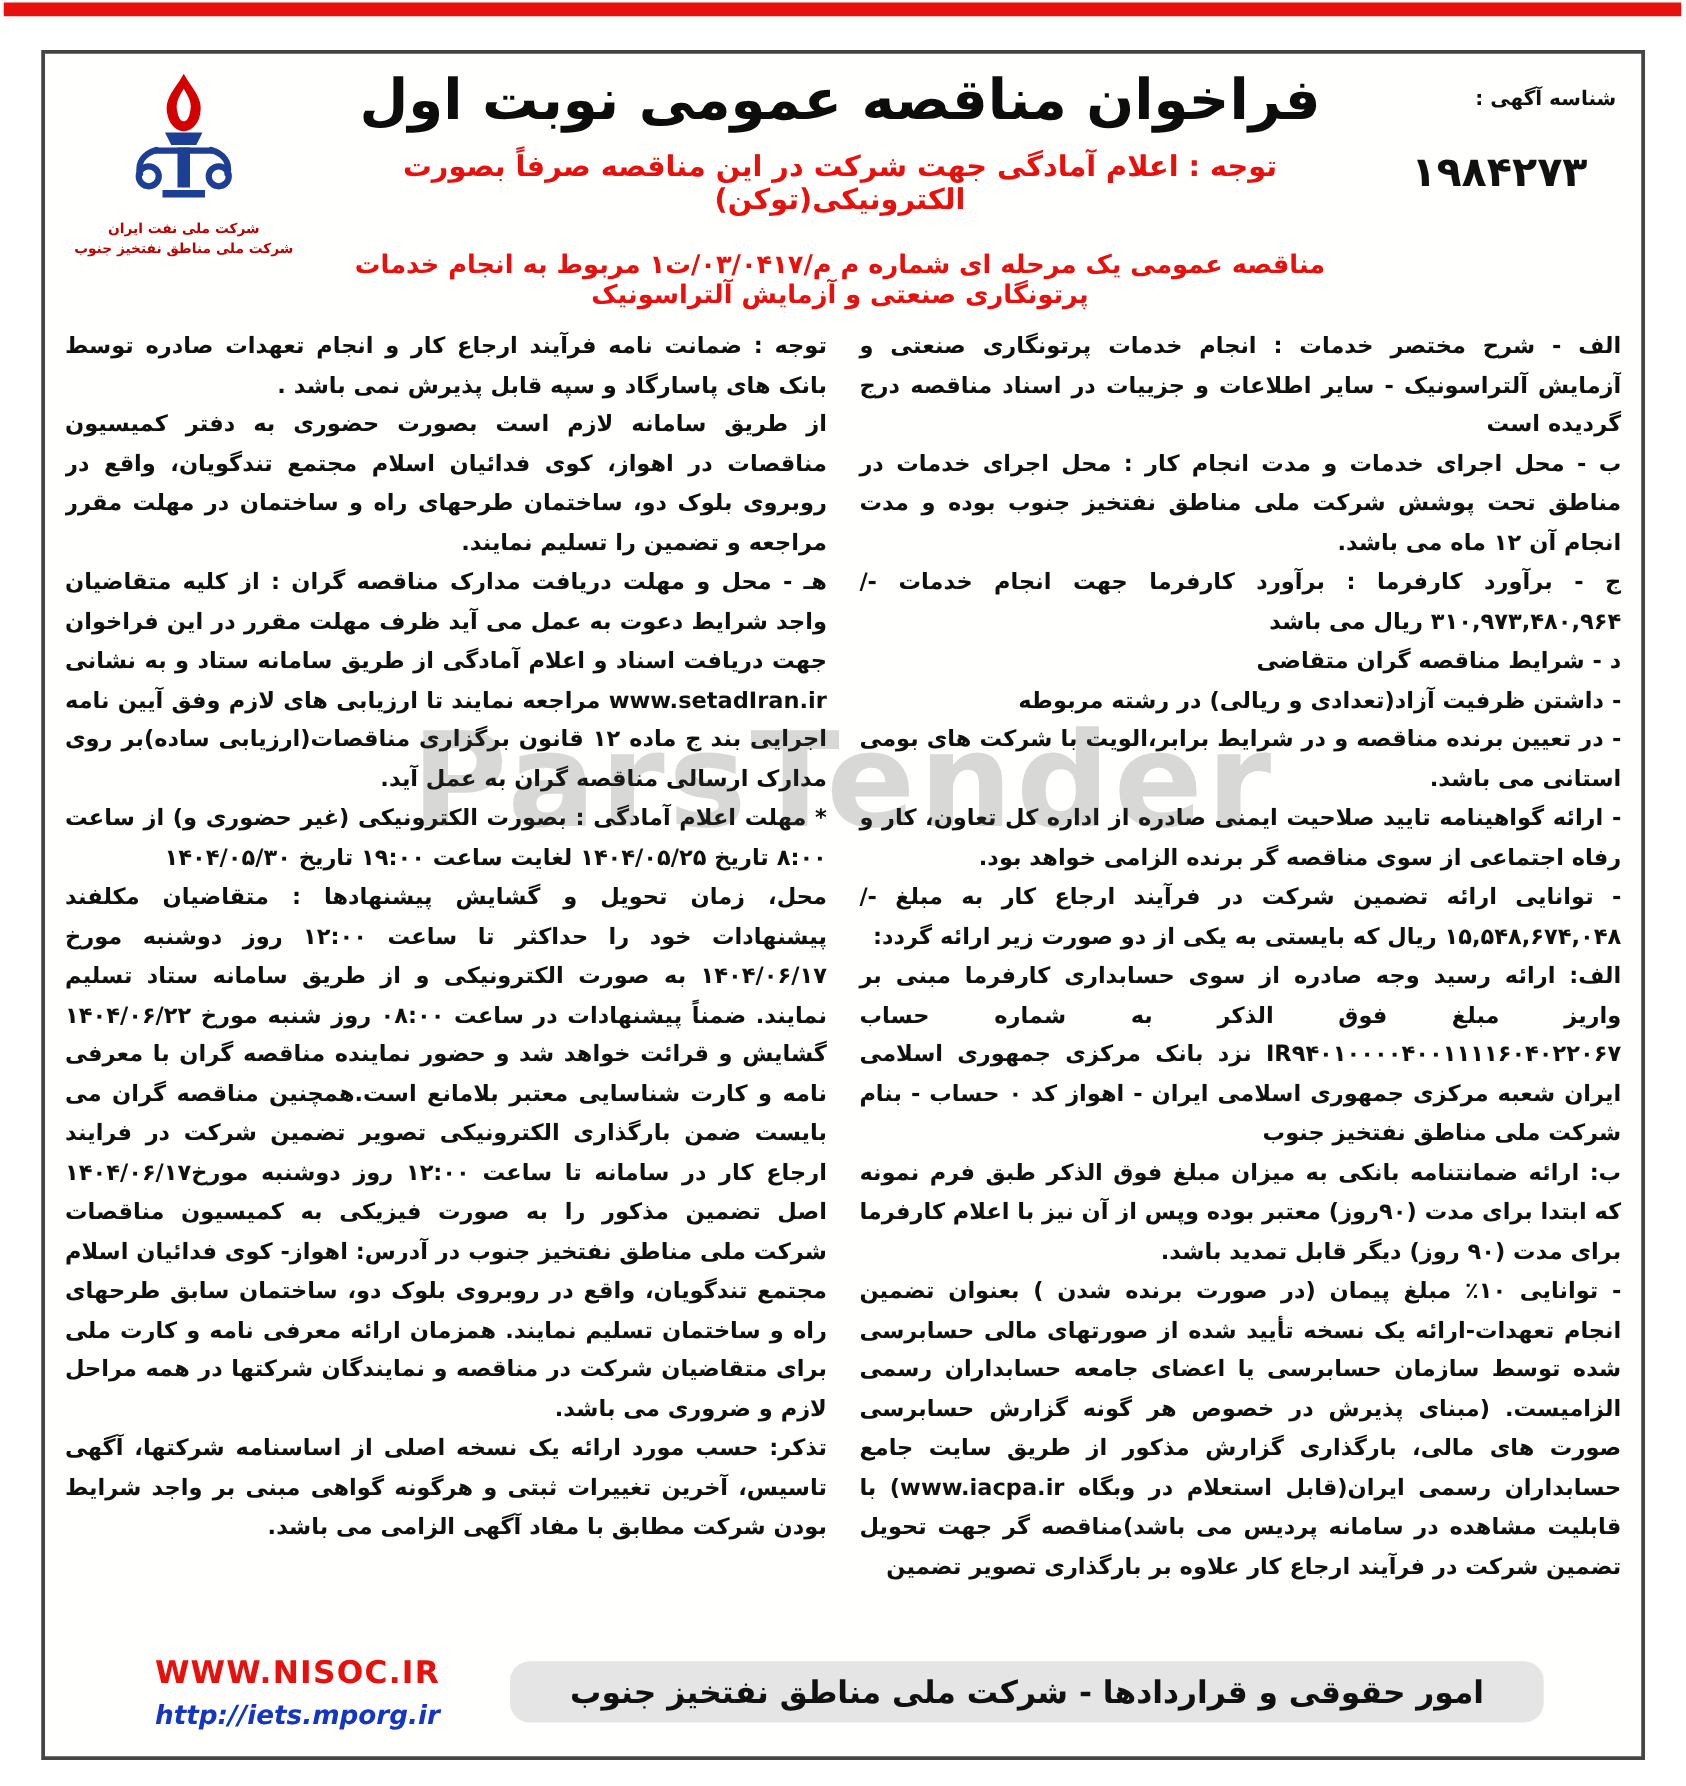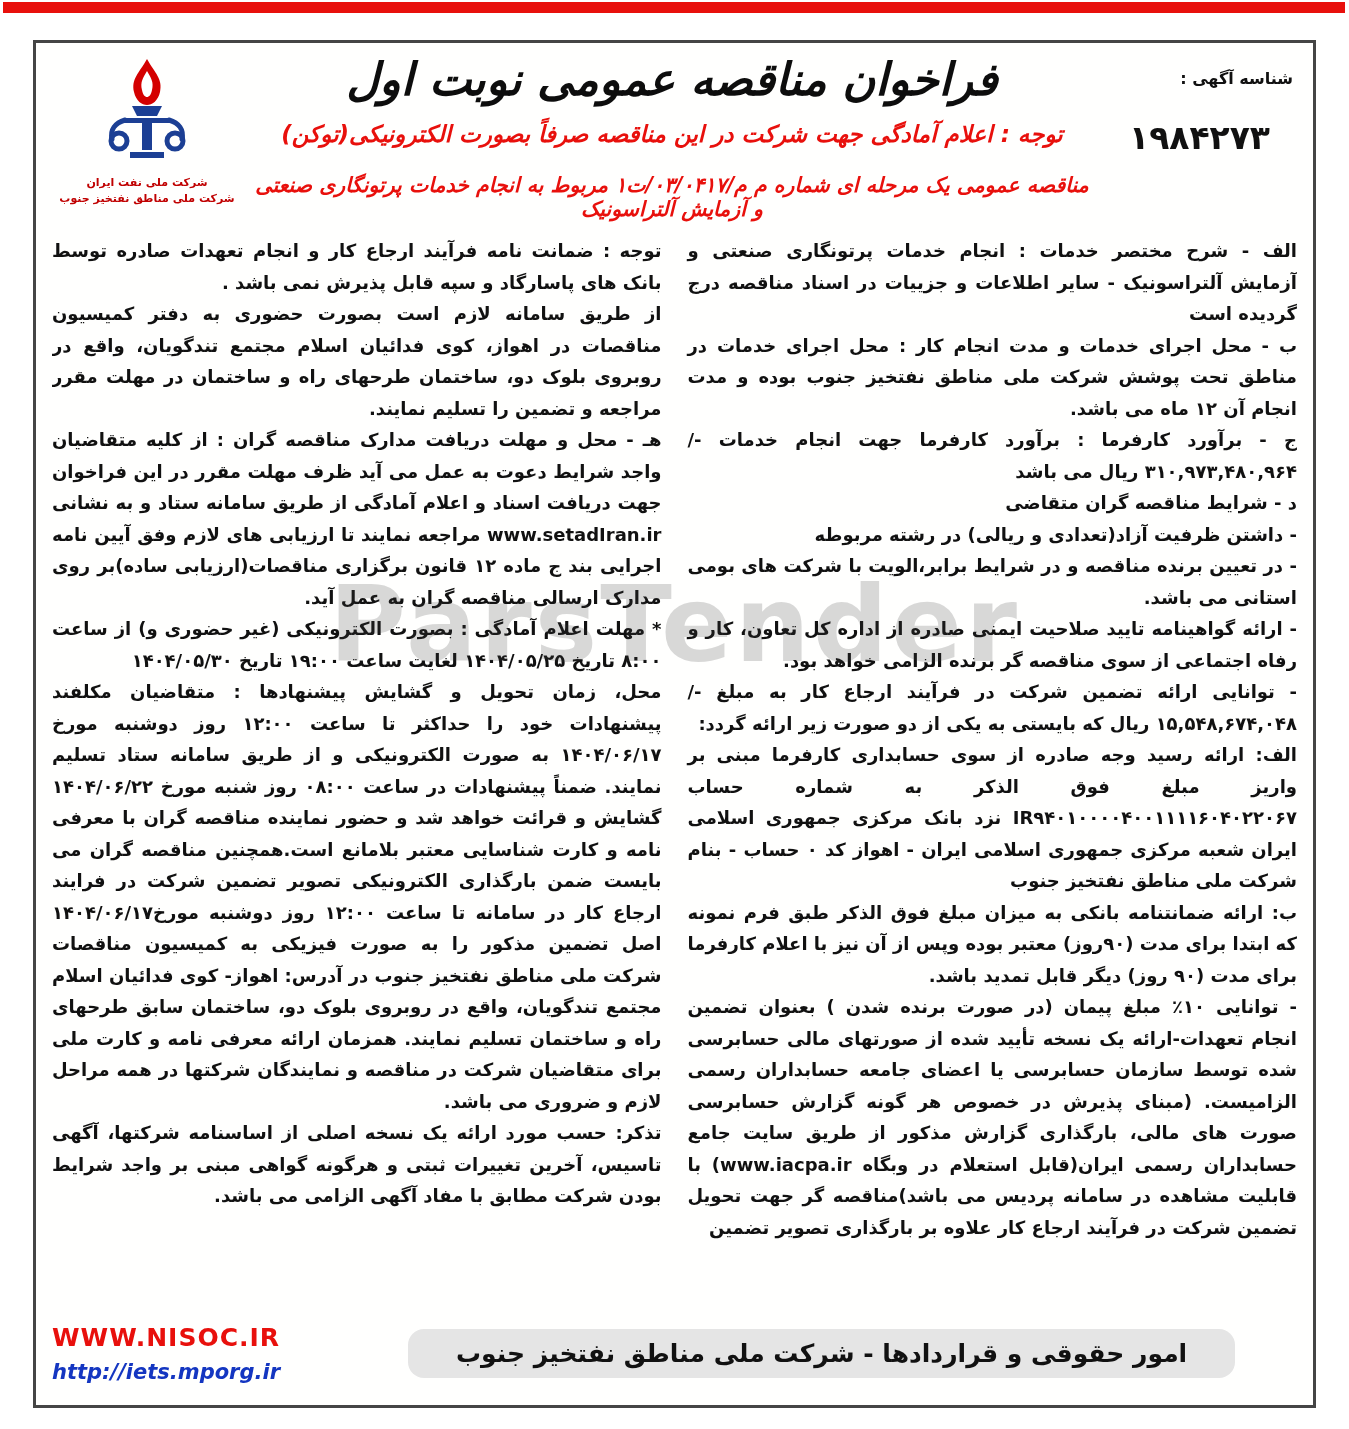--- a/index.html
+++ b/index.html
@@ -13,41 +13,41 @@
     border:3px solid #454545; background:#fffffe;
     padding:10px 16px 8px; display:flex; flex-direction:column;
   }
 
   
   .header { display:flex; align-items:flex-start; }
   .ad-id-block { width:195px; padding-top:16px; font-weight:700; }
   .ad-id-label { font-size:16px; text-align:right; padding-right:4px; }
   .ad-id-value { font-size:33px; margin-top:30px; text-align:center; letter-spacing:2px; }
 
-  .header-center { flex:1; padding:0 8px; text-align:center;font-style:italic; }
+  .header-center { flex:1; padding:0 8px; text-align:center; }
   .doc-title { font-size:45px; font-weight:800; color:#0d0d0d; line-height:1.2; }
   .notice1 { margin-top:14px; font-size:23px; font-weight:800; color:#e8100c; }
   .notice2 { margin-top:9px; font-size:23px; font-weight:800; color:#e8100c; }
   .notice2 .inline-url { color:#111; }
   .notice3 { margin-top:26px; font-size:20.5px; font-weight:800; color:#e8100c; }
 
   .logo-block { width:190px; display:flex; flex-direction:column; align-items:center; padding-top:4px; }
   .logo-caption { font-size:11px; font-weight:700; color:#c00000; margin-top:3px; white-space:nowrap; }
 
   
   .columns {
     flex:1; display:flex; gap:26px; margin-top:14px; overflow:hidden;
     font-size:18px; font-weight:700; line-height:1.75; text-align:justify;
   }
   .col { flex:1; }
   .col p { margin:0; }
 
   
   .footer { height:88px; display:flex; align-items:center; direction:ltr; margin-top:4px; }
-  .urls { width:300px; text-align:left; direction:ltr; }
+  .urls { width:300px; text-align:right; direction:ltr; }
   .url-nisoc { font-size:25px; font-weight:800; color:#e8100c; letter-spacing:1px; }
   .url-iets { font-size:21px; font-weight:800; color:#1436c1; margin-top:8px;font-style:italic; }
   .banner {
     margin-left:56px; margin-right:auto; background:#e5e5e5; color:#111;
     border-radius:16px; padding:10px 48px; font-size:25px; font-weight:800;
     direction:rtl; white-space:nowrap;
   }
 
   
   .watermark {

